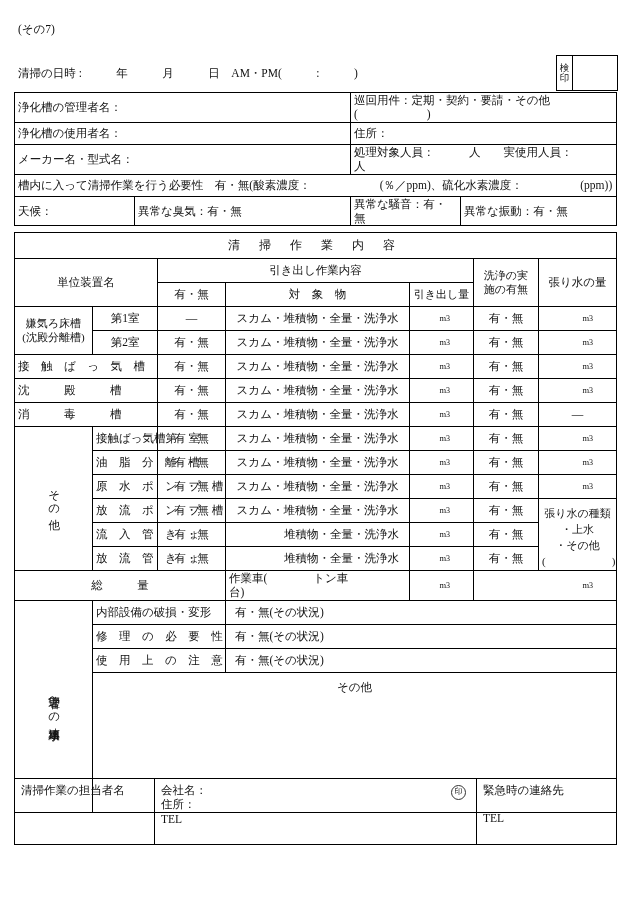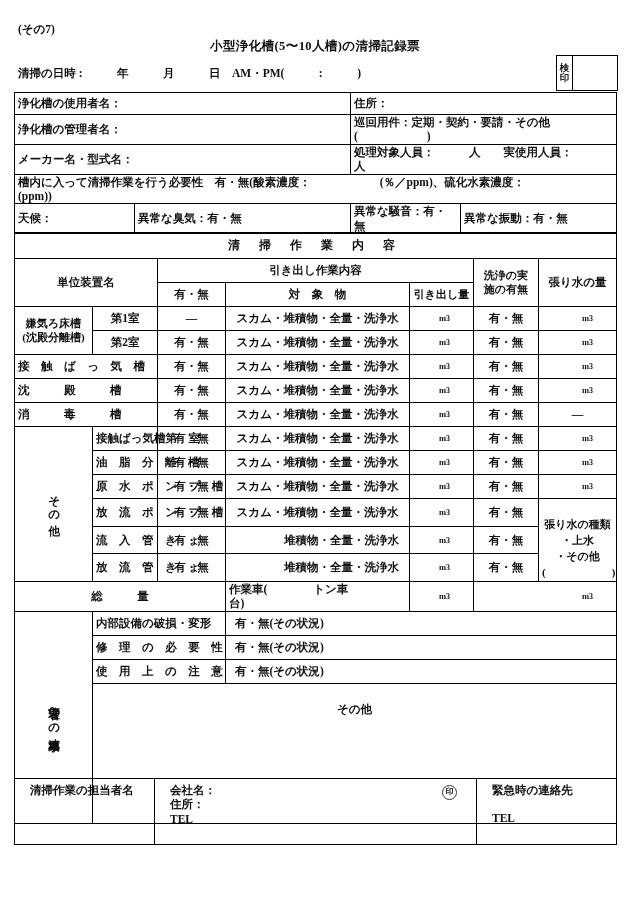--- a/index.html
+++ b/index.html
@@ -2,21 +2,21 @@
 <html><head>
 <meta charset="utf-8">
 <style>
   html,body{margin:0;padding:0;}
   body{
     width:630px;height:915px;background:#fff;
     font-family:"Liberation Serif","DejaVu Serif",serif;
     color:#111;
     -webkit-font-smoothing:none;
   }
-  .page{position:relative;width:630px;height:915px;box-sizing:border-box;font-weight:bold;}
+  .page{position:relative;width:630px;height:915px;box-sizing:border-box;}
 
   .sheet-no{position:absolute;left:18px;top:22px;font-size:11.5px;}
   .doc-title{position:absolute;left:0;top:38px;width:630px;text-align:center;font-size:12.5px;letter-spacing:.4px;}
   .date-line{position:absolute;left:18px;top:66px;font-size:11.5px;white-space:pre;}
 
   
   .kenin{position:absolute;left:556px;top:55px;width:62px;height:36px;border:1.6px solid #000;box-sizing:border-box;display:flex;}
   .kenin-lab{width:16px;border-right:1.2px solid #000;box-sizing:border-box;
     font-size:9.5px;line-height:9.5px;display:flex;flex-direction:column;align-items:center;justify-content:center;padding-top:1px;}
   .kenin-lab span{display:block;}
@@ -37,65 +37,64 @@
   .rgt{text-align:right !important;}
   .m3{font-size:8px;vertical-align:bottom;}
   .cellm3{text-align:right !important;padding-right:23px;font-size:8.5px;}
   .spread{display:flex;justify-content:flex-start;padding:0 6px;}
   .vert{
     writing-mode:vertical-rl;text-orientation:upright;
     margin:0 auto;font-size:11.5px;letter-spacing:1px;line-height:1;
   }
   .tight{font-size:11px;}
   .nwrap{white-space:nowrap;}
-  .topleft{vertical-align:top !important;text-align:center;padding-top:18px;margin-left:40px;}
+  .topleft{vertical-align:top !important;text-align:center;padding-top:7px;margin-left:40px;}
 
   
   .t-bot{position:absolute;left:14px;top:778px;width:602px;}
-  .t-bot td{font-size:11.5px;vertical-align:top;padding:4px 15px;margin-top:28px;}
+  .t-bot td{font-size:11.5px;vertical-align:top;padding:4px 6px;margin-top:28px;}
   .seal{
     display:inline-block;width:13px;height:13px;border:1px solid #333;border-radius:50%;
     font-size:8px;line-height:12px;text-align:center;
   }
   .relbox{position:relative;height:100%;}
   .sealpos{position:absolute;right:4px;top:2px;}
   .ln{display:block;}
 </style>
 </head>
 <body>
 
 <div class="page">
 
   <div class="sheet-no">(その7)</div>
-  <div class="doc-title">小型浄化槽(5〜10人槽)の清掃記録票</div>
   <div class="date-line">清掃の日時 :　　　年　　　月　　　日　AM・PM(　　　:　　　)</div>
 
   <div class="kenin">
     <div class="kenin-lab">
       <span>検</span>
       <span>印</span>
     </div>
     <div class="kenin-val"></div>
   </div>
 
   <table class="t-top">
     <colgroup>
       <col style="width:120px">
         <col style="width:216px">
       <col style="width:110px">
         <col style="width:156px">
     </colgroup>
     <tbody>
       <tr>
+        <td class="lft" colspan="2">浄化槽の管理者名：</td>
+        <td class="lft" colspan="2">巡回用件：定期・契約・要請・その他(　　　　　　)</td>
+      </tr>
+      <tr>
         <td class="lft" colspan="2">浄化槽の使用者名：</td>
         <td class="lft" colspan="2">住所：</td>
-      </tr>
-      <tr>
-        <td class="lft" colspan="2">浄化槽の管理者名：</td>
-        <td class="lft" colspan="2">巡回用件：定期・契約・要請・その他(　　　　　　)</td>
       </tr>
       <tr>
         <td class="lft" colspan="2">メーカー名・型式名：</td>
         <td class="lft" colspan="2">処理対象人員：　　　人　　実使用人員：　　　人</td>
       </tr>
       <tr>
         <td class="lft" colspan="4">槽内に入って清掃作業を行う必要性　有・無(酸素濃度：　　　　　　(％／ppm)、硫化水素濃度：　　　　　(ppm))</td>
       </tr>
       <tr>
         <td class="lft">天候：</td>

